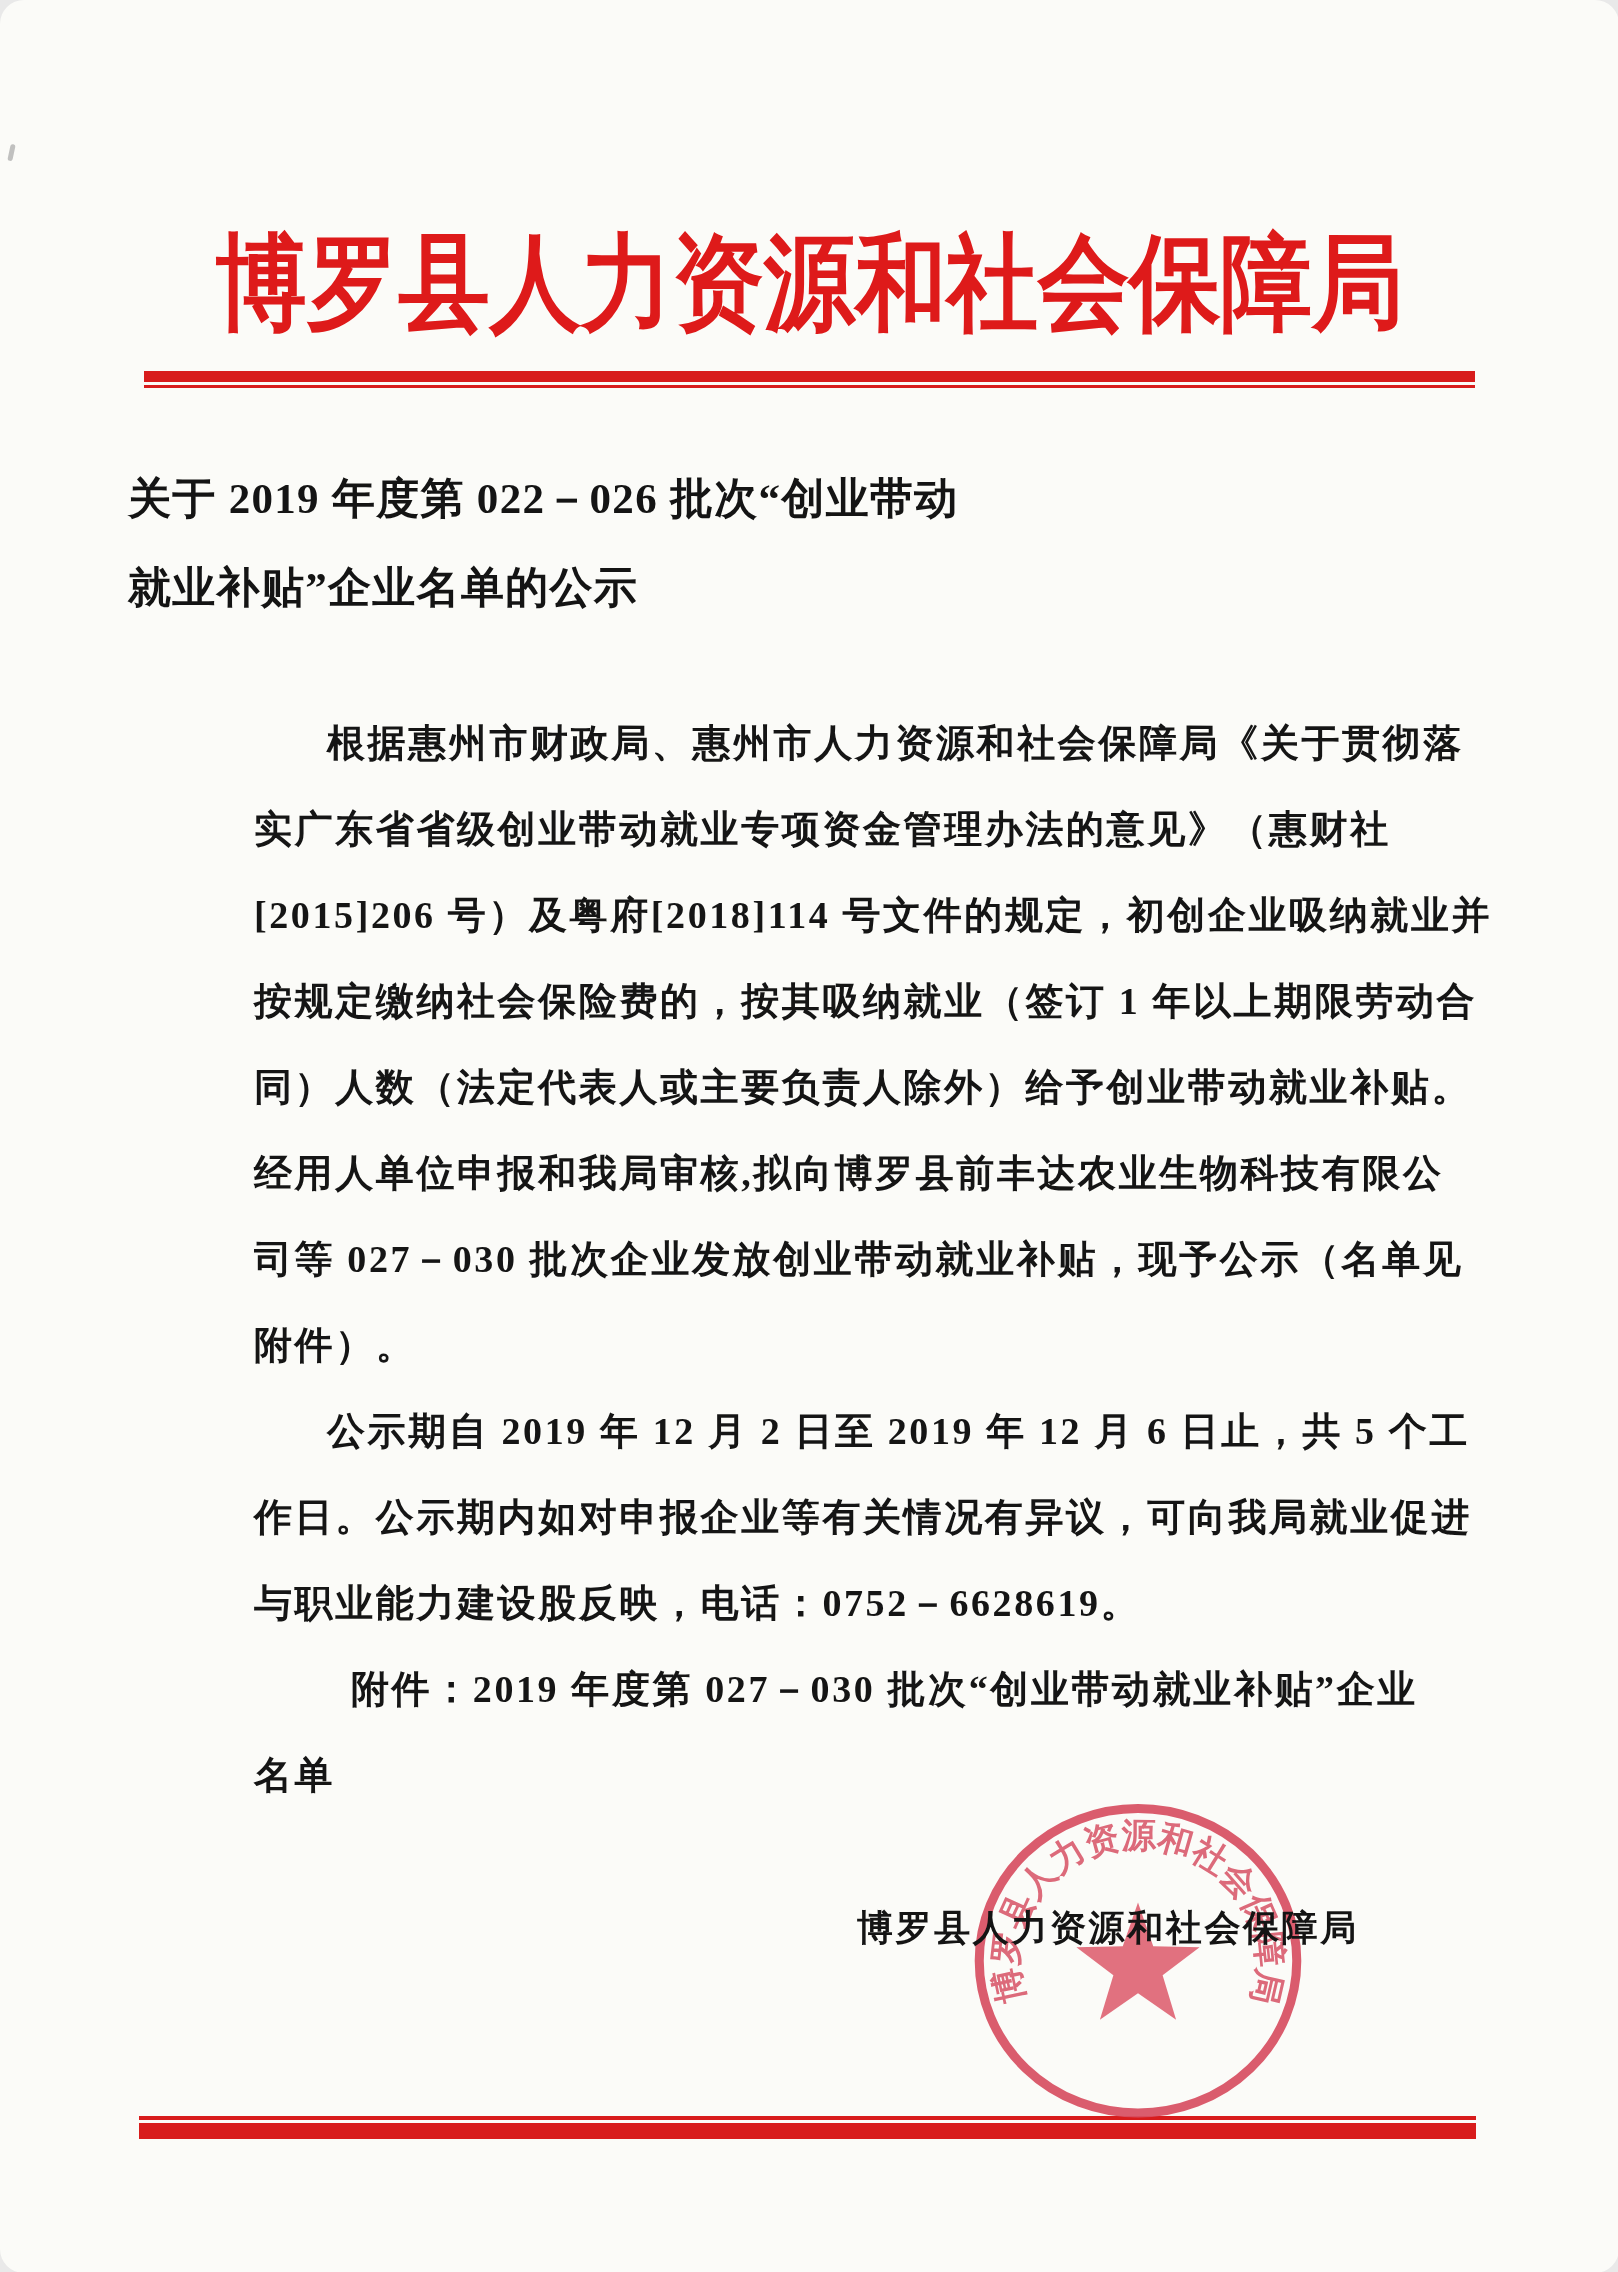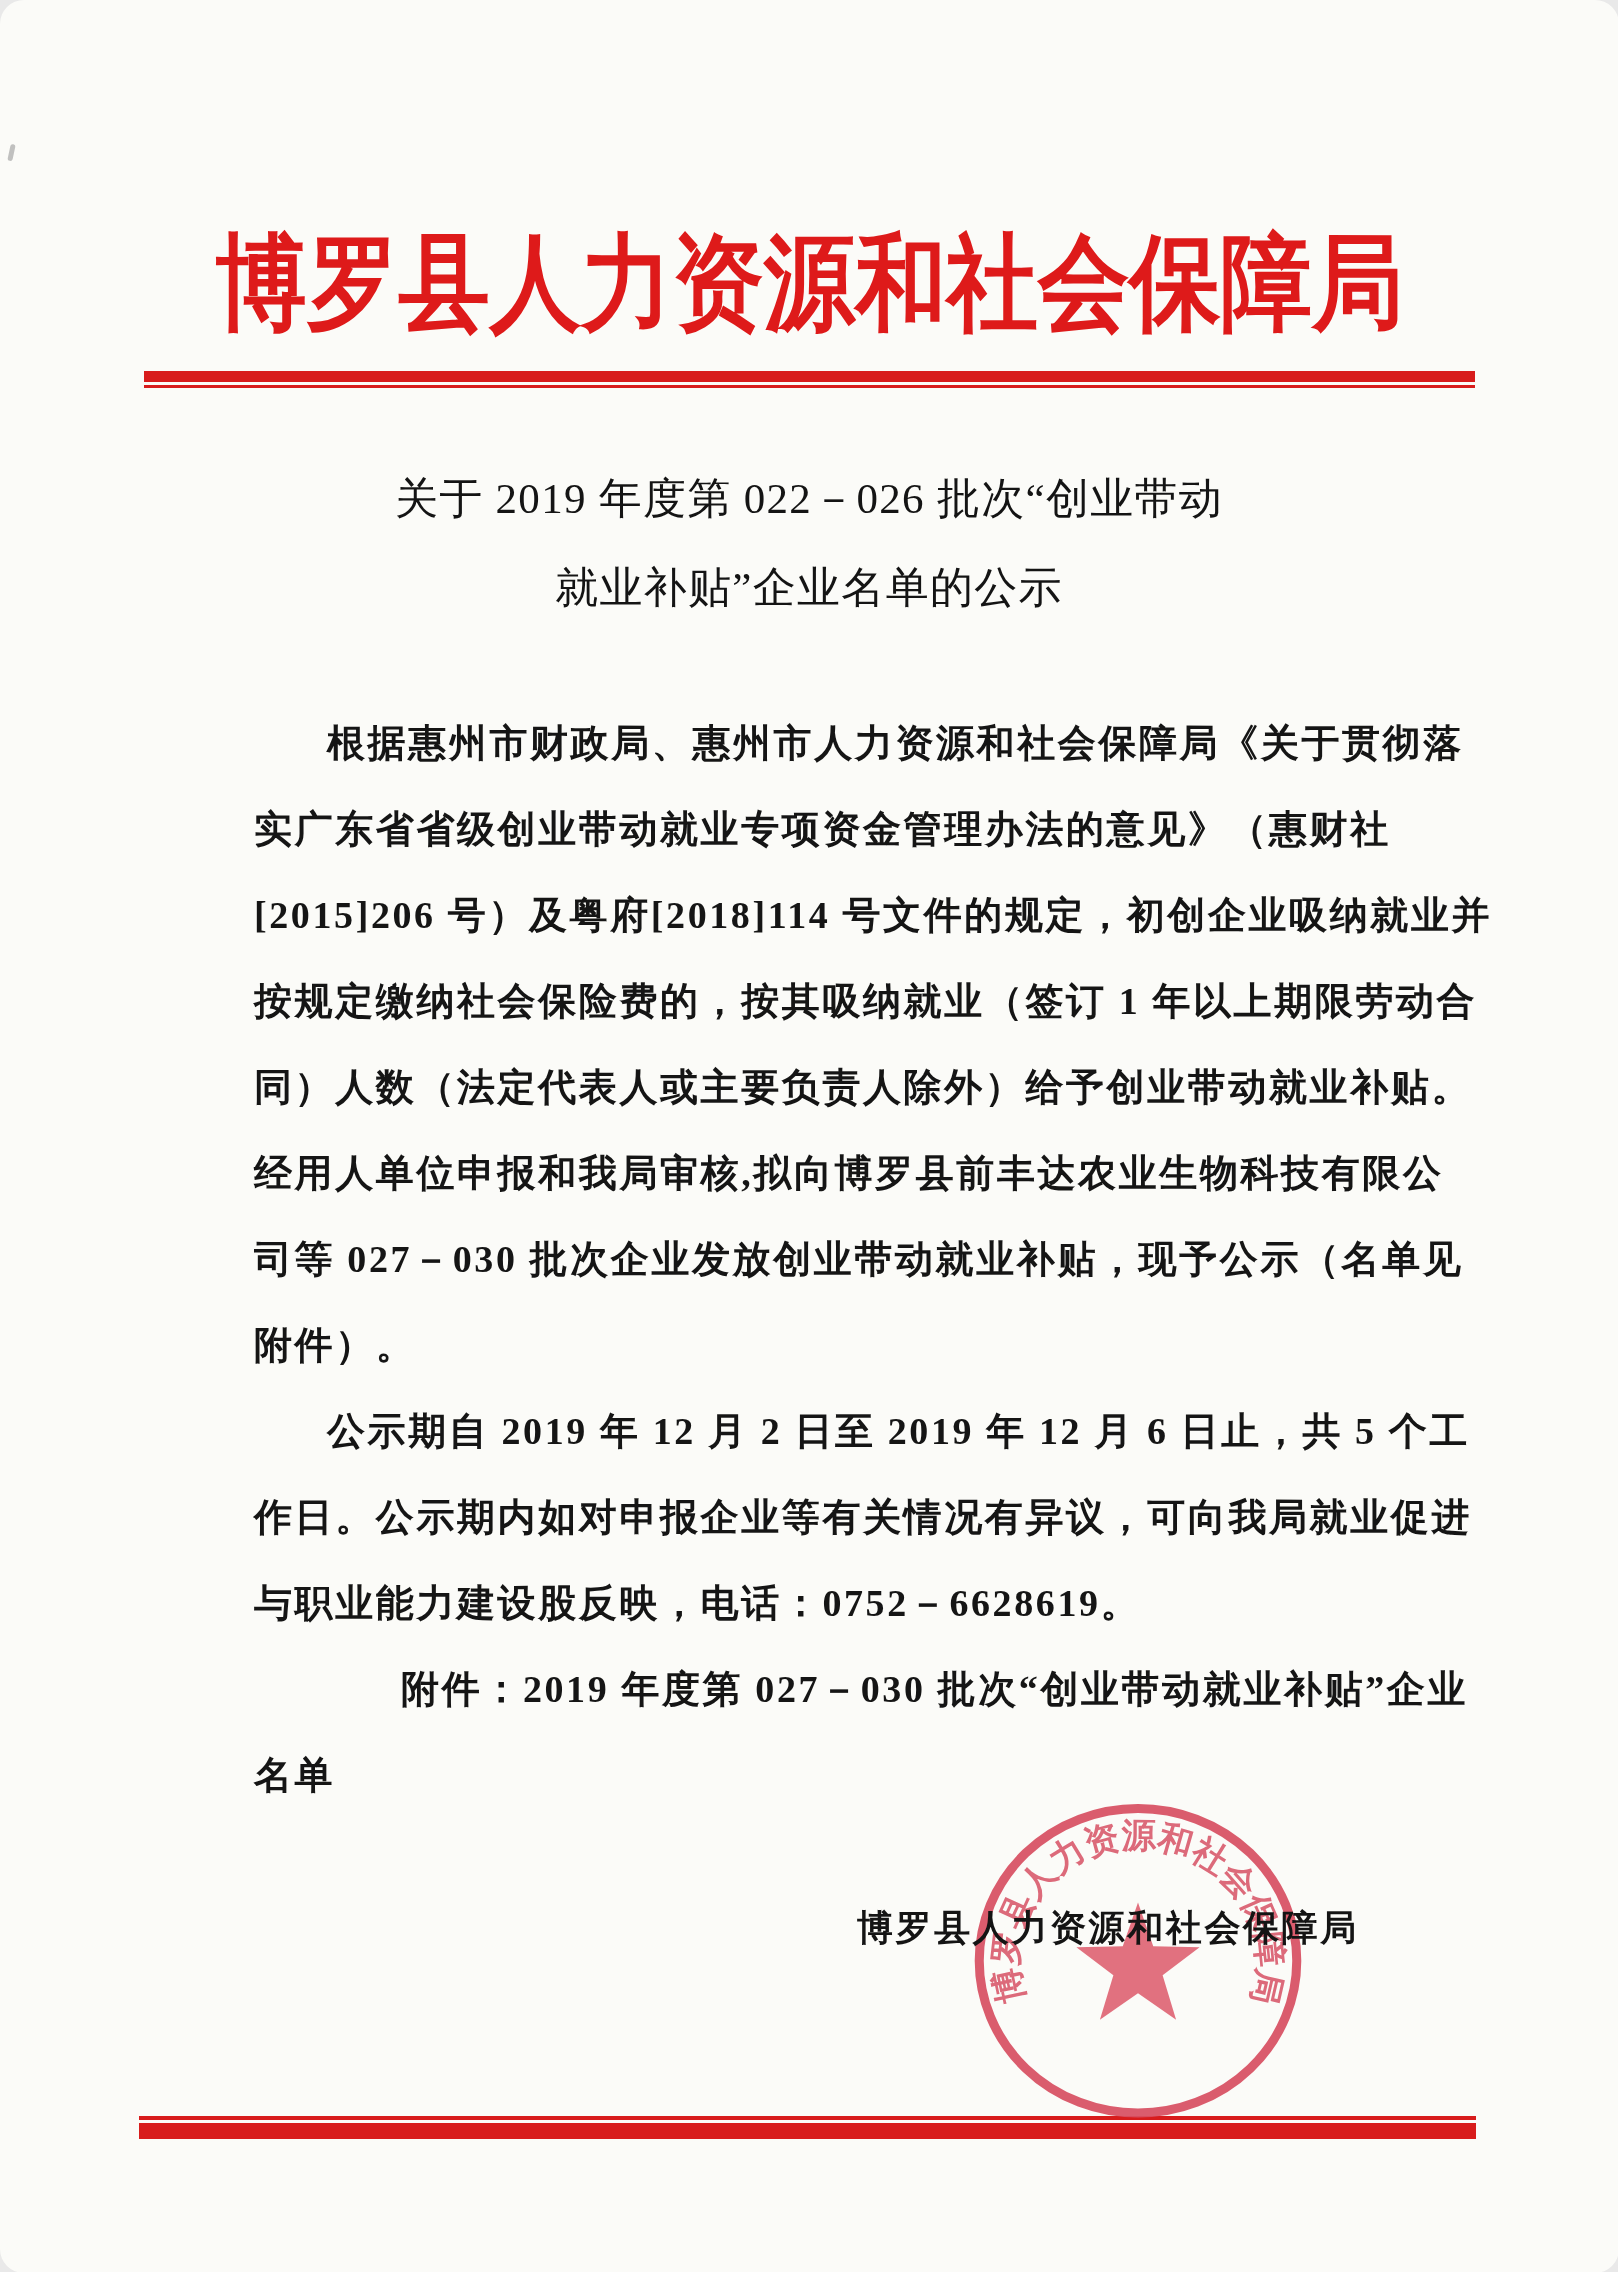--- a/index.html
+++ b/index.html
@@ -27,36 +27,36 @@
     position:absolute;left:144px;top:371px;width:1331px;height:11px;
     background:#d81c1c;
   }
   .head-rule-thin{
     position:absolute;left:144px;top:385px;width:1331px;height:3.2px;
     background:#d81c1c;
   }
   
   .doc-title{
     position:absolute;top:454px;left:128px;width:1362px;
-    text-align:center;
-    font-size:43px;font-weight:400;line-height:89px;
+    text-align:left;
+    font-size:43px;font-weight:700;line-height:89px;
     color:#141414;
     letter-spacing:1.3px;
   }
   
   .body-text{
     position:absolute;top:700px;left:254px;width:1214px;
     font-size:38px;font-weight:700;line-height:86px;
     color:#151515;
     letter-spacing:2.6px;
     white-space:nowrap;
   }
   .body-text .line{height:86px;}
   .line.indent-2{padding-left:73px;}
-  .line.indent-3{padding-left:97px;text-align:right;}
+  .line.indent-3{padding-left:97px;}
   
   .sig-agency{
     position:absolute;left:857px;top:1904px;
     font-size:36px;font-weight:700;letter-spacing:2.6px;
     color:#141414;z-index:3;white-space:nowrap;
   }
   .sig-date{
     position:absolute;left:973px;top:1996px;
     font-size:36px;font-weight:700;letter-spacing:3.9px;
     color:#141414;z-index:3;white-space:nowrap;

